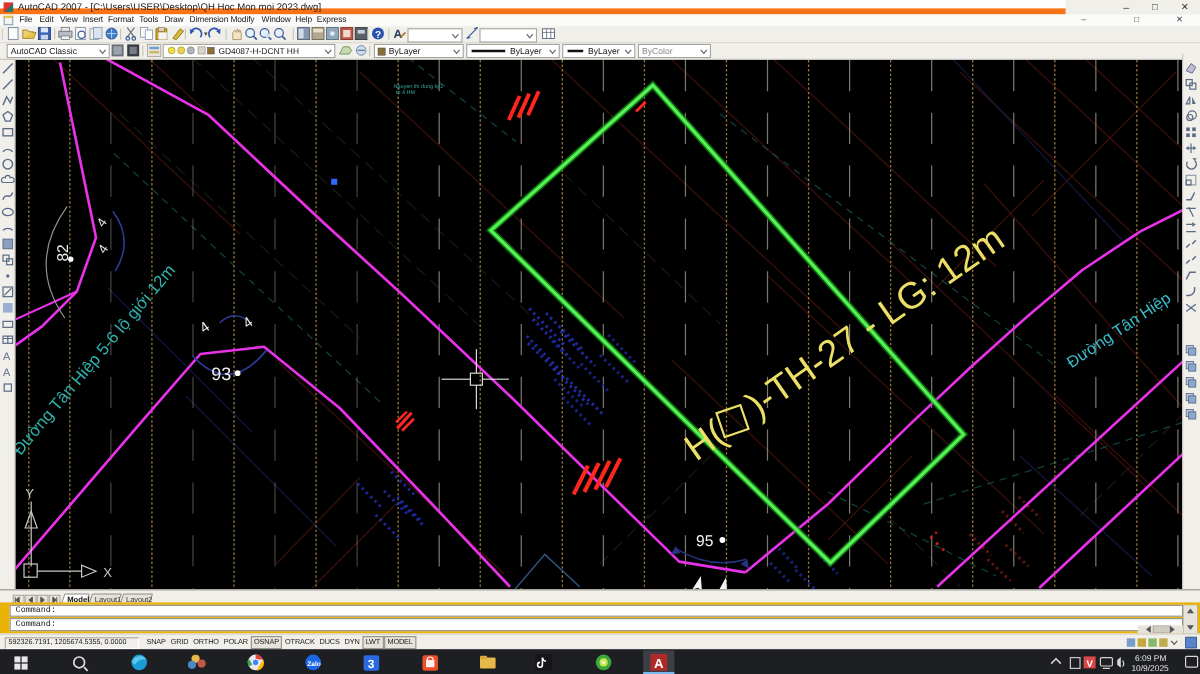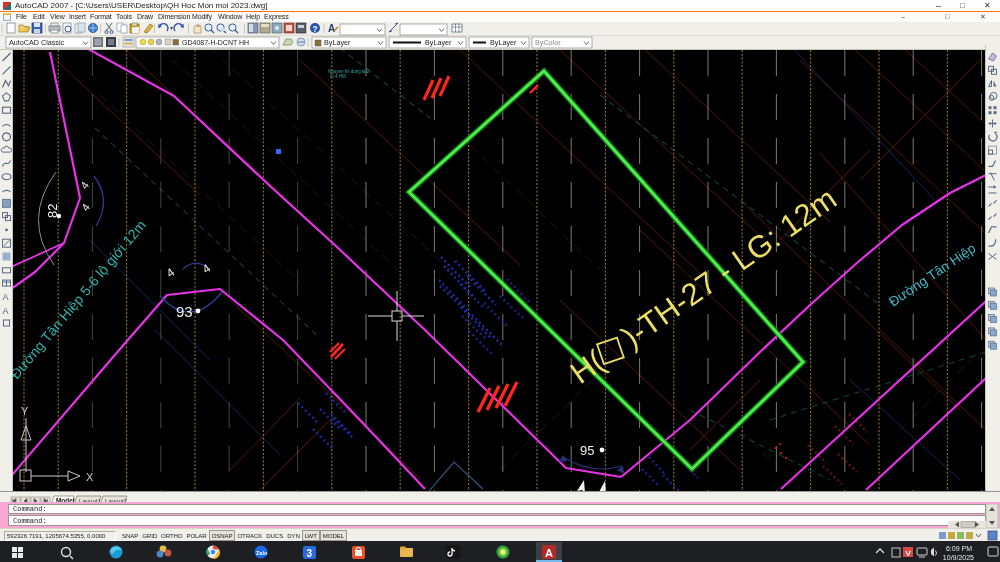--- a/index.html
+++ b/index.html
@@ -1,18 +1,18 @@
 <!DOCTYPE html>
 <html><head><meta charset="utf-8"><style>
 *{margin:0;padding:0;box-sizing:border-box}
 html,body{width:1000px;height:562px;overflow:hidden;font-family:"Liberation Sans",sans-serif;background:#f0efe9;position:relative}
 .abs{position:absolute}
 </style></head><body>
 
-<div class="abs" style="left:0;top:0;width:1000px;height:12px;background:#fdfdfd;border-bottom:1px solid #f97316">
+<div class="abs" style="left:0;top:0;width:888px;height:12px;background:#fdfdfd;border-bottom:5px solid #f97316">
   <div class="abs" style="left:3px;top:2px;width:8px;height:8px;background:linear-gradient(135deg,#d8322a 55%,#22756a 55%)"></div>
   <div class="abs" style="left:15px;top:0;font-size:8px;line-height:12px;color:#222">AutoCAD 2007 - [C:\Users\USER\Desktop\QH Hoc Mon moi 2023.dwg]</div>
   <span class="abs" style="left:936px;top:0;font-size:9px;color:#333;line-height:12px">–</span>
     <span class="abs" style="left:960px;top:0;font-size:8px;color:#333;line-height:12px">□</span>
     <span class="abs" style="left:984px;top:0;font-size:8px;color:#333;line-height:12px">✕</span>
 </div>
 
 <div class="abs" style="left:0;top:12px;width:1000px;height:10px;background:#fbfbfa">
   <div class="abs" style="left:3px;top:1px;width:8px;height:8px;background:#f4f4f4;border:1px solid #9ab;border-top:2px solid #e8c34a"></div>
   <div style="position:absolute;top:0;left:0;width:100%;font-size:7px;letter-spacing:-0.1px;line-height:10px;color:#1a1a1a">
@@ -552,21 +552,21 @@
     </g>
     <path d="M 51 10 L 54 1 L 74 1 L 74 10 Z" fill="#fdfdfb" stroke="#8a877e" stroke-width="0.8"></path>
     <text x="56" y="8" font-size="6.4" fill="#111" font-weight="bold">Model</text>
     <path d="M 74 10 L 77 1 L 101 1 L 98 10 Z" fill="#e6e3da" stroke="#8a877e" stroke-width="0.8"></path>
     <text x="79" y="8" font-size="6.2" fill="#333">Layout1</text>
     <path d="M 100 10 L 103 1 L 127 1 L 124 10 Z" fill="#e6e3da" stroke="#8a877e" stroke-width="0.8"></path>
     <text x="105" y="8" font-size="6.2" fill="#333">Layout2</text>
   </svg>
 </div>
 
-<div class="abs" style="left:0;top:502px;width:1000px;height:26px;background:#f9a8d4">
+<div class="abs" style="left:0;top:502px;width:1000px;height:26px;background:#eab308">
   <div class="abs" style="left:8px;top:2px;width:978px;height:10px;background:#fff;border:1px solid #9a978e;font-family:'Liberation Mono',monospace;font-size:7px;line-height:9px;color:#222;padding-left:4px">Command:</div>
   <div class="abs" style="left:8px;top:13px;width:978px;height:11px;background:#fff;border:1px solid #9a978e;font-family:'Liberation Mono',monospace;font-size:7px;line-height:10px;color:#222;padding-left:4px">Command:</div>
   <svg class="abs" style="left:986px;top:2px" width="13" height="24">
     <rect x="0" y="0" width="12" height="24" fill="#e6e3da" stroke="#b0ada4" stroke-width="0.7"></rect>
     <path d="M 6 3 l -3 4 h 6 z" fill="#555"></path>
     <path d="M 6 21 l -3 -4 h 6 z" fill="#555"></path>
   </svg>
   <svg class="abs" style="left:948px;top:19px" width="38" height="7">
     <rect x="0" y="0" width="38" height="7" fill="#e6e3da"></rect>
     <path d="M 7 3.5 l 4 -3 v 6 z" fill="#555"></path>

